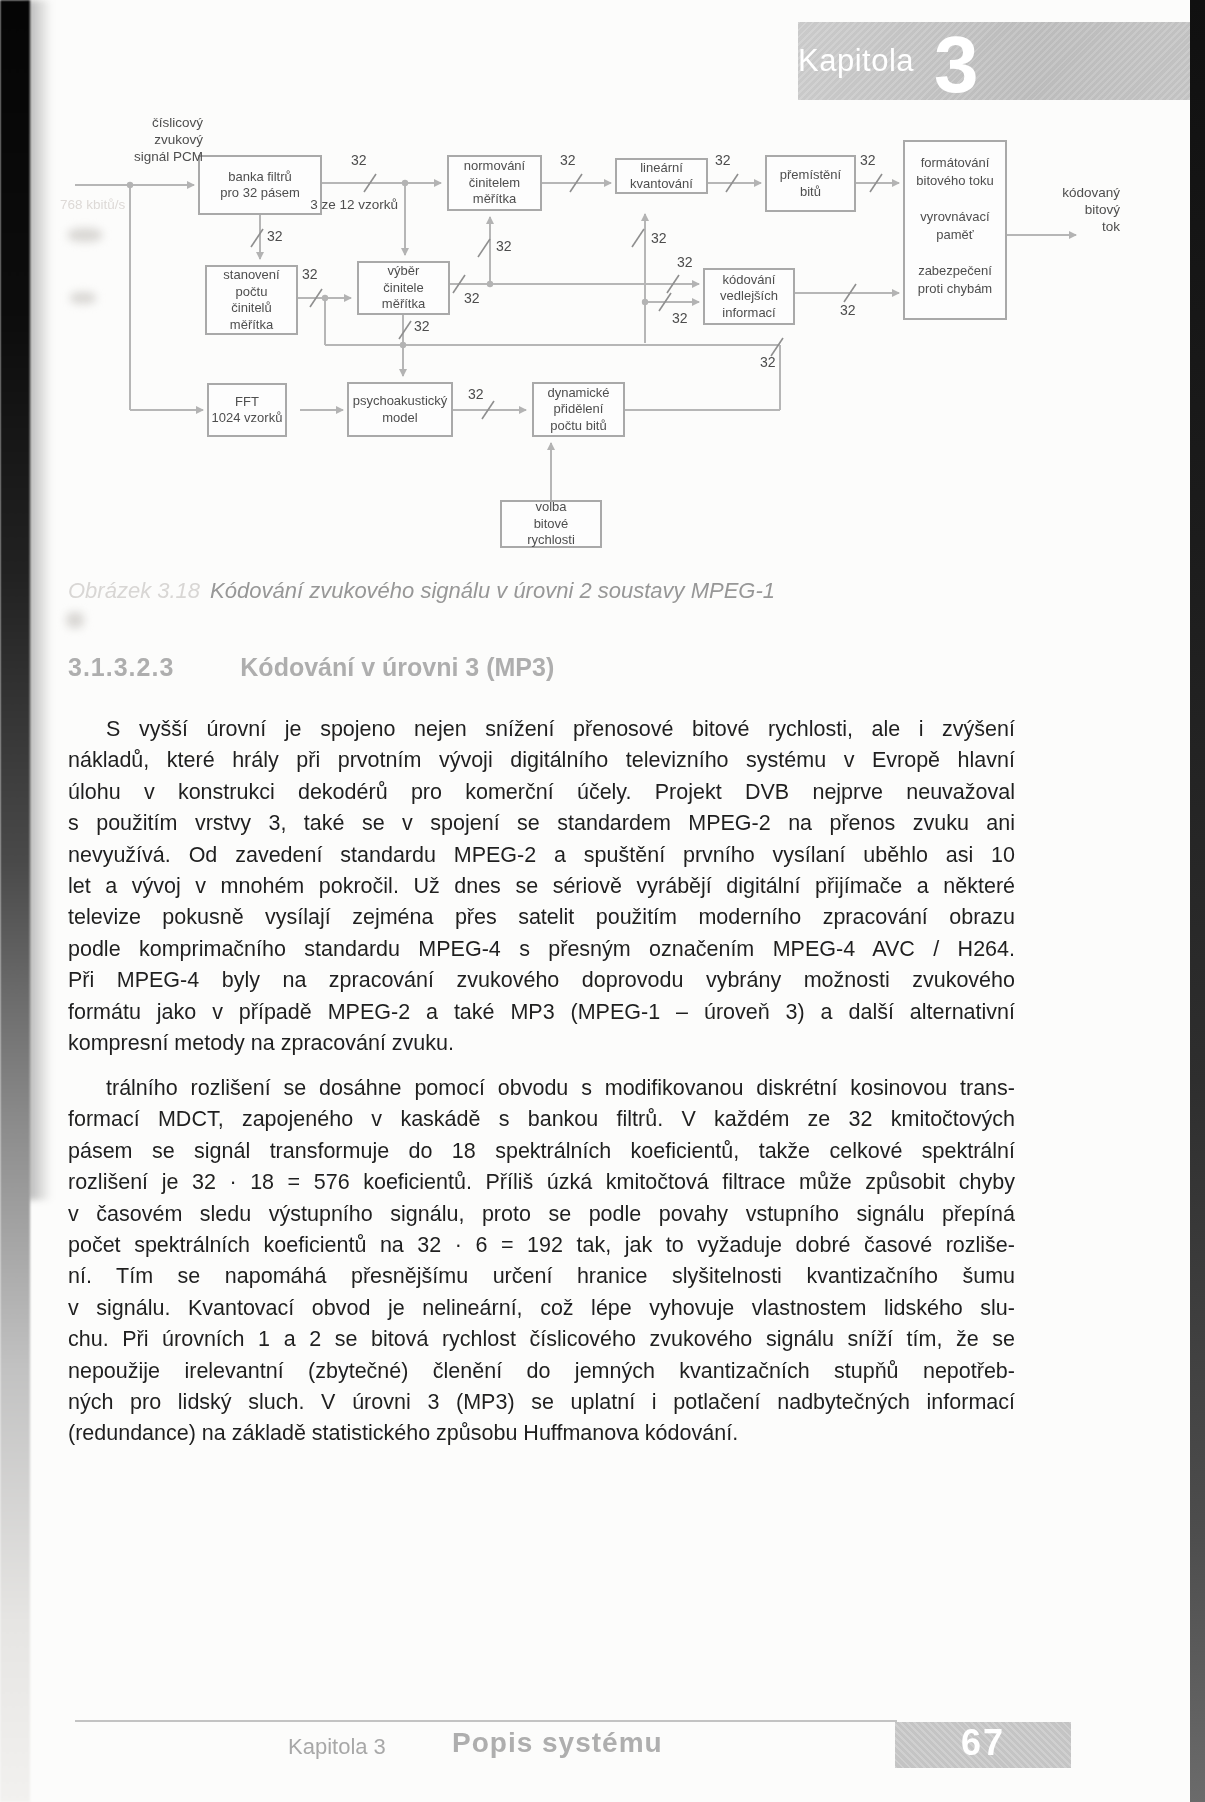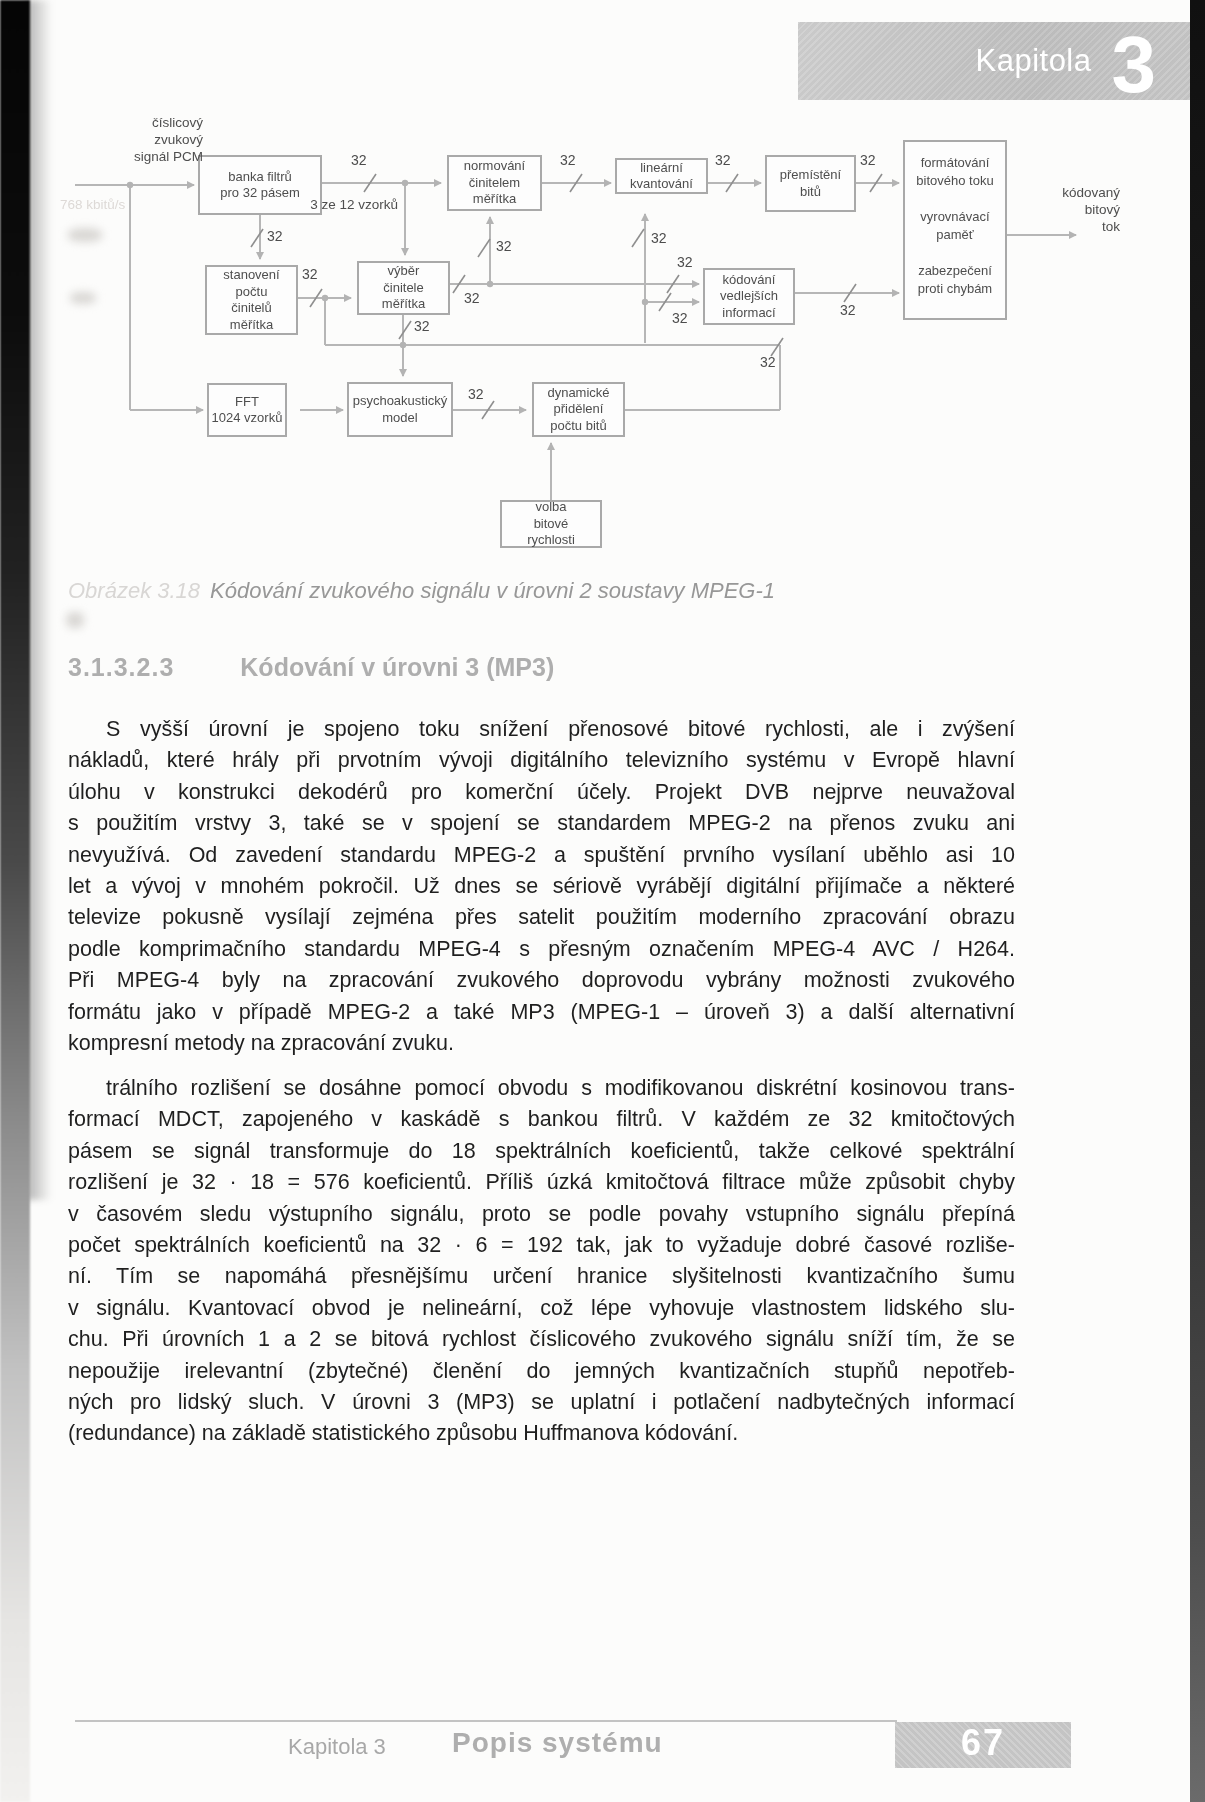--- a/index.html
+++ b/index.html
@@ -23,21 +23,21 @@
   .edge-right{
     position:absolute;right:0;top:0;width:15px;height:1802px;z-index:7;
     background:linear-gradient(to bottom,#101010 0%,#1c1c1c 30%,#2e2e2e 60%,#4d4d4d 85%,#6b6b6b 100%);
   }
   .smudge{position:absolute;background:#d9d7d4;border-radius:40%;filter:blur(4px);z-index:1;}
 
   
   .banner{
     position:absolute;left:798px;top:22px;width:392px;height:78px;z-index:4;
     background:linear-gradient(100deg,#cecece,#bfbfbf 60%,#c6c6c6);
-    display:flex;align-items:center;justify-content:flex-end;gap:20px;padding-right:34px;box-sizing:border-box;
+    display:flex;align-items:center;gap:20px;padding-right:34px;box-sizing:border-box;
   }
   .banner::after{content:"";position:absolute;inset:0;
     background:repeating-linear-gradient(135deg,rgba(255,255,255,.10) 0 2px,rgba(0,0,0,0.02) 2px 5px);}
   .banner .kap{color:#fff;font-size:31px;letter-spacing:.5px;position:relative;z-index:1;}
   .banner .num{color:#fff;font-size:80px;font-weight:bold;line-height:70px;position:relative;z-index:1;margin-top:8px;}
 
   
   .diagram{position:absolute;left:60px;top:100px;width:1090px;height:480px;z-index:2;}
   .diagram svg{position:absolute;left:0;top:0;}
   .blk{
@@ -223,21 +223,21 @@
 
 <div class="caption">
   <span class="figno">Obrázek 3.18</span><span>Kódování zvukového signálu v úrovni 2 soustavy MPEG-1</span>
 </div>
 
 <div class="heading">
   <span class="num">3.1.3.2.3</span><span>Kódování v úrovni 3 (MP3)</span>
 </div>
 
 <div class="para" style="top:714px">
-    <div class="tline">S vyšší úrovní je spojeno toku snížení přenosové bitové rychlosti, ale i zvýšení</div>
+    <div class="tline">S vyšší úrovní je spojeno nejen snížení přenosové bitové rychlosti, ale i zvýšení</div>
     <div class="tline">nákladů, které hrály při prvotním vývoji digitálního televizního systému v Evropě hlavní</div>
     <div class="tline">úlohu v konstrukci dekodérů pro komerční účely. Projekt DVB nejprve neuvažoval</div>
     <div class="tline">s použitím vrstvy 3, také se v spojení se standardem MPEG-2 na přenos zvuku ani</div>
     <div class="tline">nevyužívá. Od zavedení standardu MPEG-2 a spuštění prvního vysílaní uběhlo asi 10</div>
     <div class="tline">let a vývoj v mnohém pokročil. Už dnes se sériově vyrábějí digitální přijímače a některé</div>
     <div class="tline">televize pokusně vysílají zejména přes satelit použitím moderního zpracování obrazu</div>
     <div class="tline">podle komprimačního standardu MPEG-4 s přesným označením MPEG-4 AVC / H264.</div>
     <div class="tline">Při MPEG-4 byly na zpracování zvukového doprovodu vybrány možnosti zvukového</div>
     <div class="tline">formátu jako v případě MPEG-2 a také MP3 (MPEG-1 – úroveň 3) a další alternativní</div>
     <div class="tline tline-last">kompresní metody na zpracování zvuku.</div>

